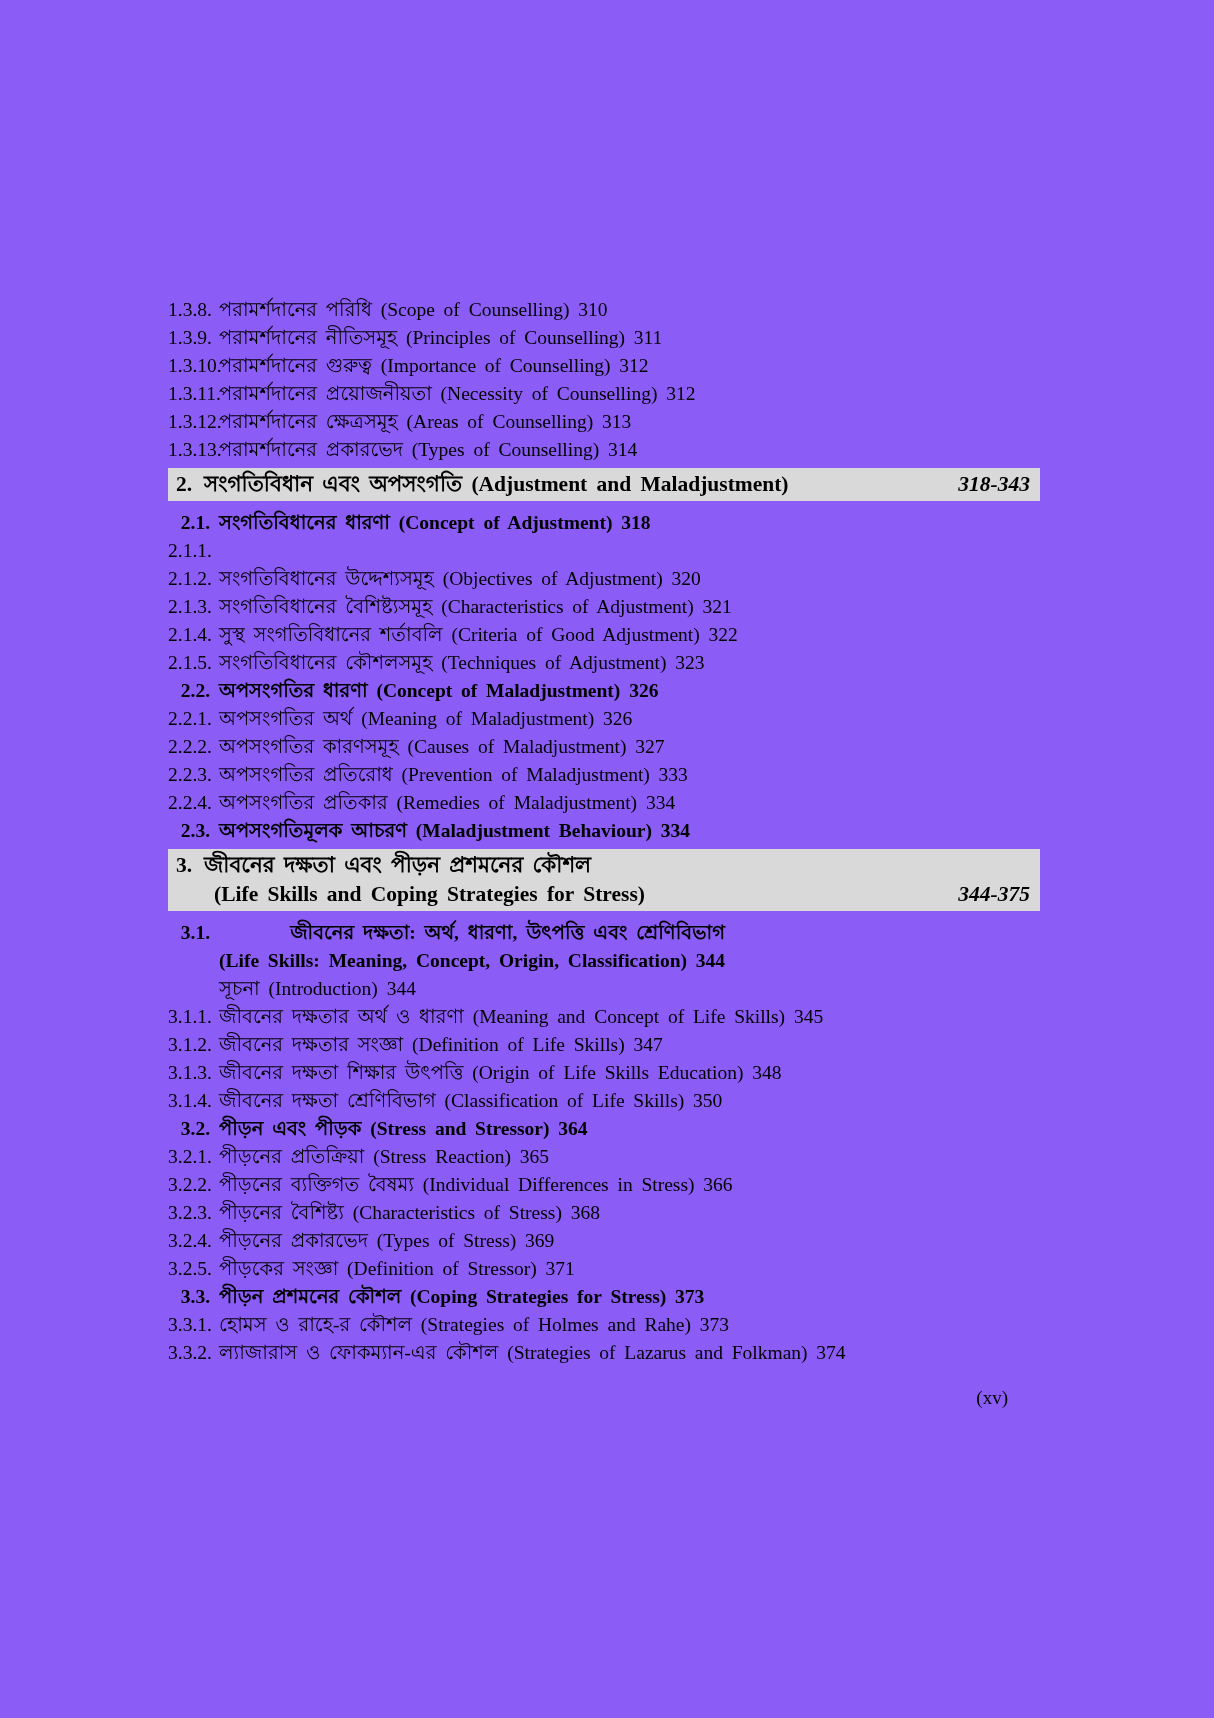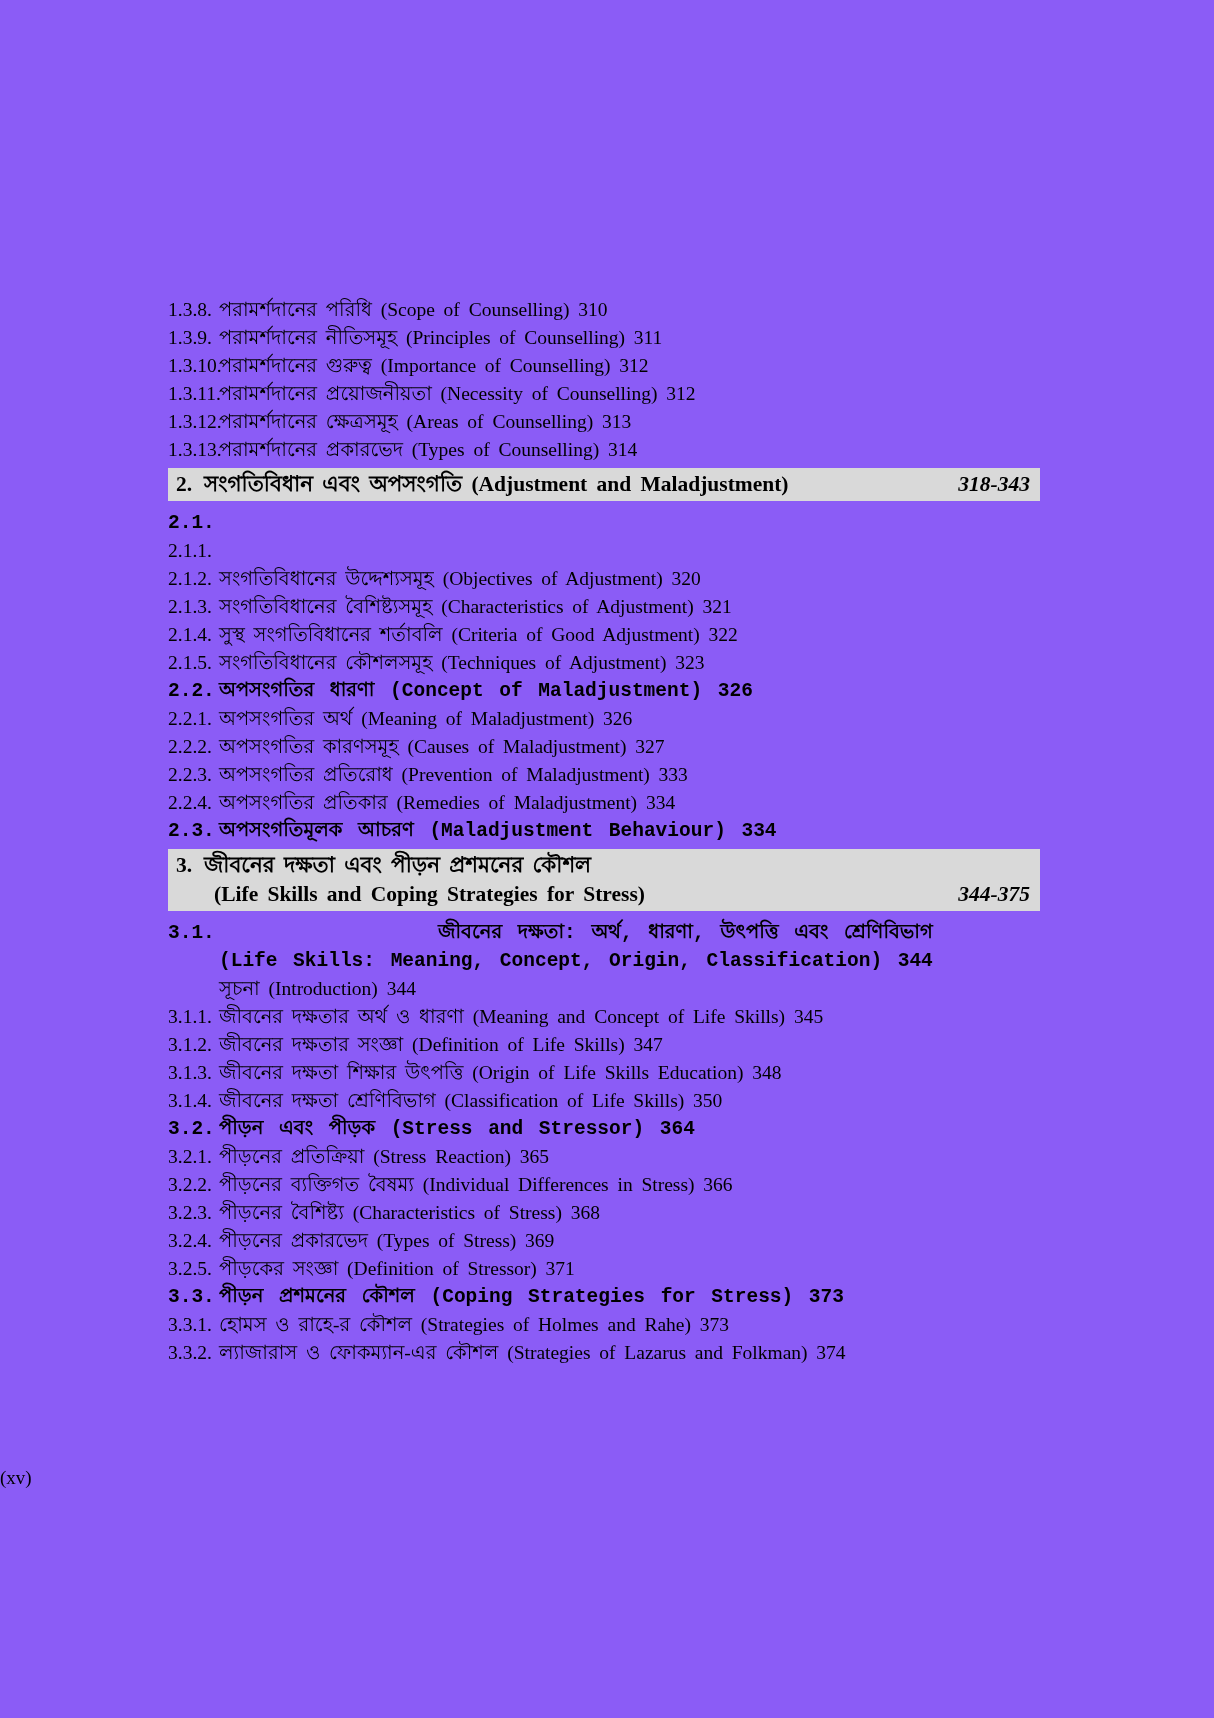--- a/index.html
+++ b/index.html
@@ -37,21 +37,20 @@
     width: 42px;
     text-align: right;
     white-space: nowrap;
   }
   .row .txt {
     margin-left: 9px;
     text-align: right;
   }
   .row.bold {
     font-weight: bold;
-    font-family: Liberation Mono, monospace;
   }
   .chapter {
     font-weight: bold;
     font-size: 21.5px;
     margin: 4px 0 8px 0;
     padding: 2px 10px 2px 8px;
     word-spacing: 0.18em;
   }
   .ch-row {
     display: flex;
@@ -67,24 +66,24 @@
   .ch-row .ch-txt {
     flex: 1 1 auto;
   }
   .ch-row .ch-pages {
     margin-left: auto;
     white-space: nowrap;
     font-style: italic;
   }
   .footer {
     position: absolute;
-    top: 1464px;
+    top: 1384px;
     left: 0;
     width: 1008px;
-    text-align: left;
+    text-align: right;
     font-size: 19px;
     line-height: 28px;
   }
 </style>
 </head>
 <body>
 
 <div class="page">
   <main class="toc" id="toc">
       <div class="row">
@@ -125,20 +124,23 @@
       </div>
       <div class="chapter" style="background: rgb(217, 217, 217);">
         <div class="ch-row">
           <span class="ch-num">2.</span>
           <span class="ch-txt">সংগতিবিধান এবং অপসংগতি (Adjustment and Maladjustment)</span>
           <span class="ch-pages">318-343</span>
         </div>
       </div>
       <div class="row bold">
         <span class="num">2.1.</span>
+        <div class="txt">
+          <div>সংগতিবিধানের ধারণা (Concept of Adjustment) 318</div>
+        </div>
       </div>
       <div class="row">
         <span class="num">2.1.1.</span>
       </div>
       <div class="row">
         <span class="num">2.1.2.</span>
         <div class="txt">
           <div>সংগতিবিধানের উদ্দেশ্যসমূহ (Objectives of Adjustment) 320</div>
         </div>
       </div>

